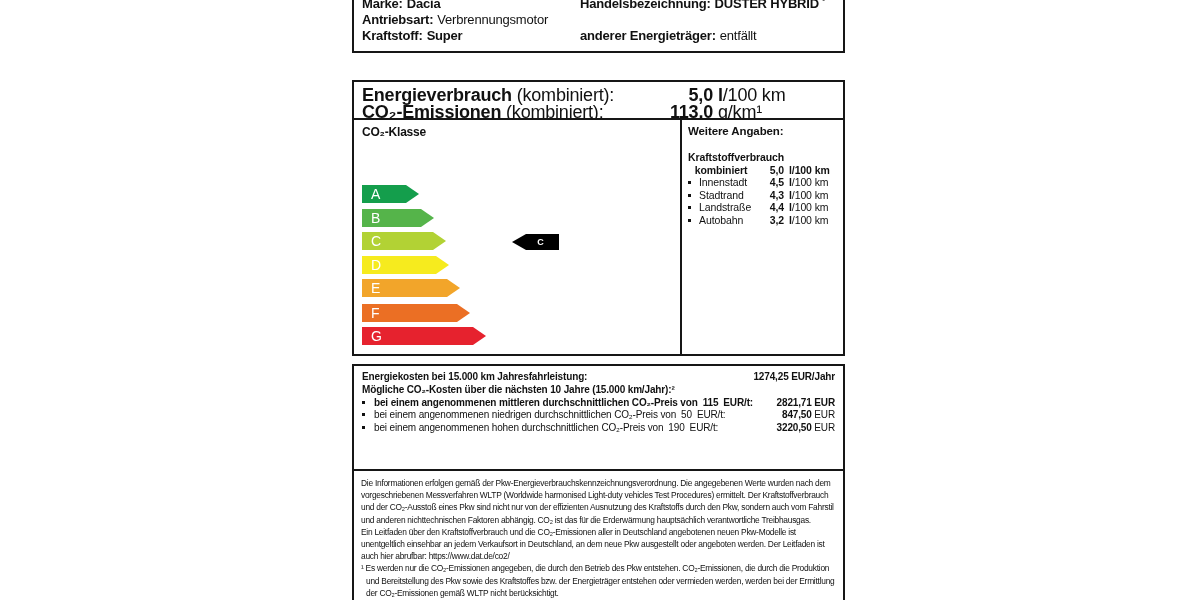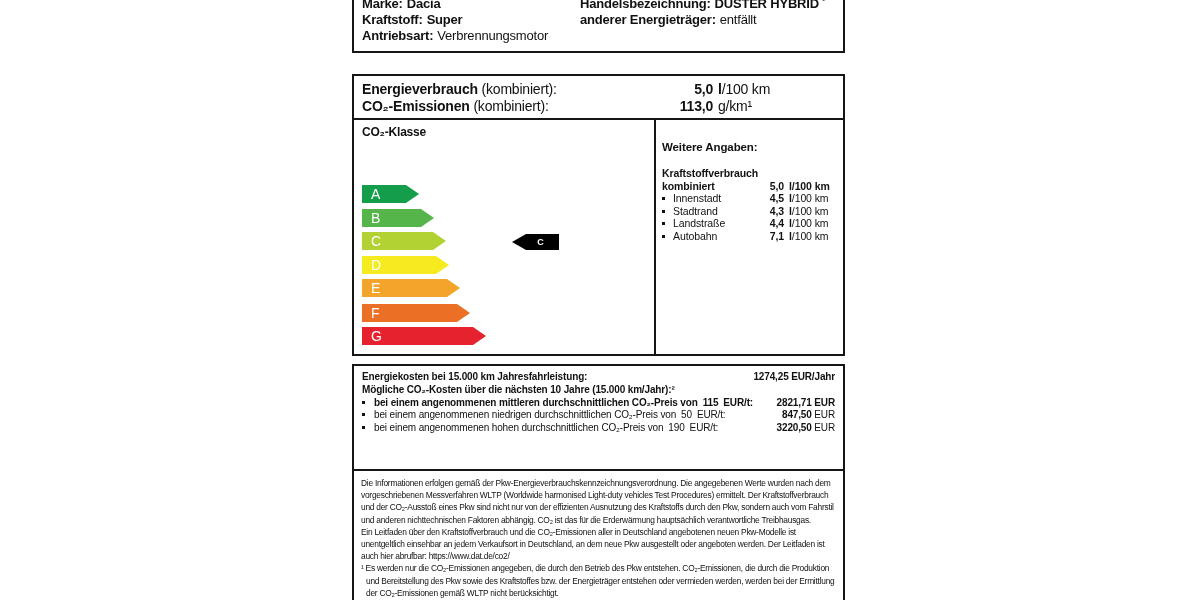--- a/index.html
+++ b/index.html
@@ -10,38 +10,38 @@
   .b{font-weight:700;}
   sup{font-size:8px;line-height:0;}
 
   
   .box1{top:-13px;height:66px;padding:7px 8px 0 8px;font-size:13px;line-height:16px;letter-spacing:-0.2px;}
   .b1-row{position:relative;}
   .b1-right{position:absolute;left:218px;top:0;}
   .lbl{margin-right:4px;}
 
   
-  .box2{top:74px;height:56px;padding:5px 8px;font-size:14px;line-height:17px;letter-spacing:-0.2px;}
+  .box2{top:80px;height:56px;padding:5px 8px;font-size:18px;line-height:17px;letter-spacing:-0.2px;}
   .v2-row{display:flex;}
   .v2-label{flex:1;}
   .v2-val{width:70px;text-align:right;font-weight:700;}
   .v2-unit{width:122px;padding-left:5px;box-sizing:border-box;}
 
   
   .box3{top:118px;height:238px;}
   .c3-left{position:absolute;left:0;top:0;bottom:0;right:163px;padding:5px 8px;}
   .c3-title{font-size:12px;font-weight:700;letter-spacing:-0.2px;}
   .c3-sub{font-size:14px;letter-spacing:-0.2px;margin-top:2px;}
   .arrow{position:absolute;height:18px;color:#fff;font-size:14px;line-height:18px;padding-left:9px;box-sizing:border-box;
          clip-path:polygon(0 0,calc(100% - 13px) 0,100% 50%,calc(100% - 13px) 100%,0 100%);}
   .marker{position:absolute;left:158px;width:47px;height:16px;background:#000;color:#fff;
           font-size:9px;font-weight:700;line-height:16px;text-align:center;padding-left:10px;box-sizing:border-box;
           clip-path:polygon(14px 0,100% 0,100% 100%,14px 100%,0 50%);}
-  .c3-right{position:absolute;right:0;top:0;bottom:0;width:189px;border-left:2px solid #161616;
-            padding:21px 6px;box-sizing:border-box;font-size:10.5px;letter-spacing:-0.1px;}
+  .c3-right{position:absolute;right:0;top:0;bottom:0;width:163px;border-left:2px solid #161616;
+            padding:5px 6px;box-sizing:border-box;font-size:10.5px;letter-spacing:-0.1px;}
   .wa-title{font-size:11.5px;font-weight:700;line-height:13px;margin-bottom:13px;}
   .wa-section{font-weight:700;line-height:13px;}
   .wa-row{display:flex;line-height:12.4px;align-items:baseline;}
   .wa-bullet{width:11px;}
   .sq{display:inline-block;width:3px;height:3px;background:#111;vertical-align:2px;}
   .wa-label{flex:1;}
   .wa-val{width:30px;text-align:right;font-weight:700;}
   .wa-unit{width:53px;padding-left:5px;box-sizing:border-box;}
 
   
@@ -66,27 +66,27 @@
   <div class="label">
 
     <section class="box box1">
       <div class="b1-row">
         <span class="b lbl">Marke:</span><span class="b">Dacia</span>
         <span class="b1-right">
           <span class="b lbl">Handelsbezeichnung:</span><span class="b">DUSTER HYBRID</span>&nbsp;<sup>¹</sup>
         </span>
       </div>
       <div class="b1-row">
+        <span class="b lbl">Antriebsart:</span><span>Verbrennungsmotor</span>
+      </div>
+      <div class="b1-row">
         <span class="b lbl">Kraftstoff:</span><span class="b">Super</span>
         <span class="b1-right">
           <span class="b lbl">anderer Energieträger:</span><span>entfällt</span>
         </span>
-      </div>
-      <div class="b1-row">
-        <span class="b lbl">Antriebsart:</span><span>Verbrennungsmotor</span>
       </div>
     </section>
 
     <section class="box box2">
       <div class="v2-row">
         <span class="v2-label"><span class="b">Energieverbrauch</span> <span>(kombiniert):</span></span>
         <span class="v2-val">5,0</span>
         <span class="v2-unit"><span class="b">l</span><span>/100 km</span></span>
       </div>
       <div class="v2-row">
@@ -106,21 +106,21 @@
         <div class="arrow" style="top: 159px; width: 98px; background: rgb(242, 165, 42);">E</div>
         <div class="arrow" style="top: 184px; width: 108px; background: rgb(235, 111, 36);">F</div>
         <div class="arrow" style="top: 207px; width: 124px; background: rgb(230, 34, 46);">G</div>
         <div class="marker" style="top:114px;">C</div>
       </div>
       <div class="c3-right">
         <div class="wa-title">Weitere Angaben:</div>
         <div class="wa-section">Kraftstoffverbrauch</div>
         <div class="wa-row">
           <span class="wa-bullet"></span>
-          <span class="wa-label b" style="margin-left:-11px;padding-left:0;">kombiniert</span>
+          <span class="wa-label b" style="margin-left:-11px;padding-left:0;text-align:center;">kombiniert</span>
           <span class="wa-val">5,0</span>
           <span class="wa-unit b">l/100 km</span>
         </div>
         <div class="wa-row">
           <span class="wa-bullet"><span class="sq"></span></span>
           <span class="wa-label">Innenstadt</span>
           <span class="wa-val">4,5</span>
           <span class="wa-unit"><span class="b">l</span><span>/100 km</span></span>
         </div>
         <div class="wa-row">
@@ -131,21 +131,21 @@
         </div>
         <div class="wa-row">
           <span class="wa-bullet"><span class="sq"></span></span>
           <span class="wa-label">Landstraße</span>
           <span class="wa-val">4,4</span>
           <span class="wa-unit"><span class="b">l</span><span>/100 km</span></span>
         </div>
         <div class="wa-row">
           <span class="wa-bullet"><span class="sq"></span></span>
           <span class="wa-label">Autobahn</span>
-          <span class="wa-val">7,1</span>
+          <span class="wa-val">3,2</span>
           <span class="wa-unit"><span class="b">l</span><span>/100 km</span></span>
         </div>
       </div>
     </section>
 
     <section class="box box4">
       <div class="ec-row">
         <span class="b">Energiekosten bei 15.000 km Jahresfahrleistung:</span>
         <span class="ec-spacer"></span>
         <span class="b">1274,25 EUR/Jahr</span>

